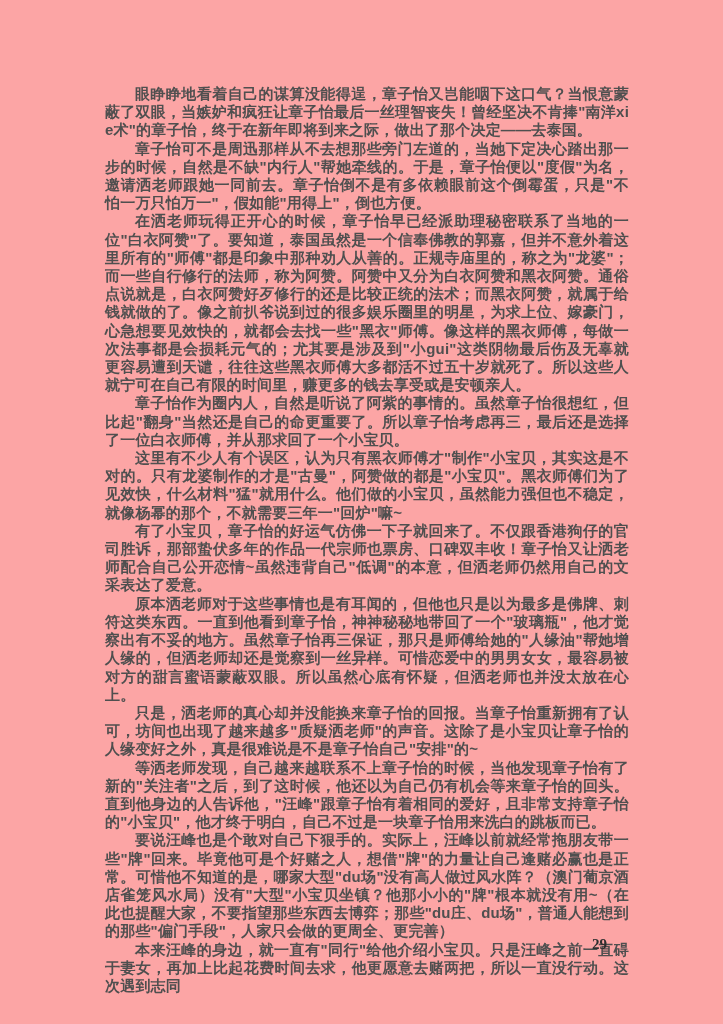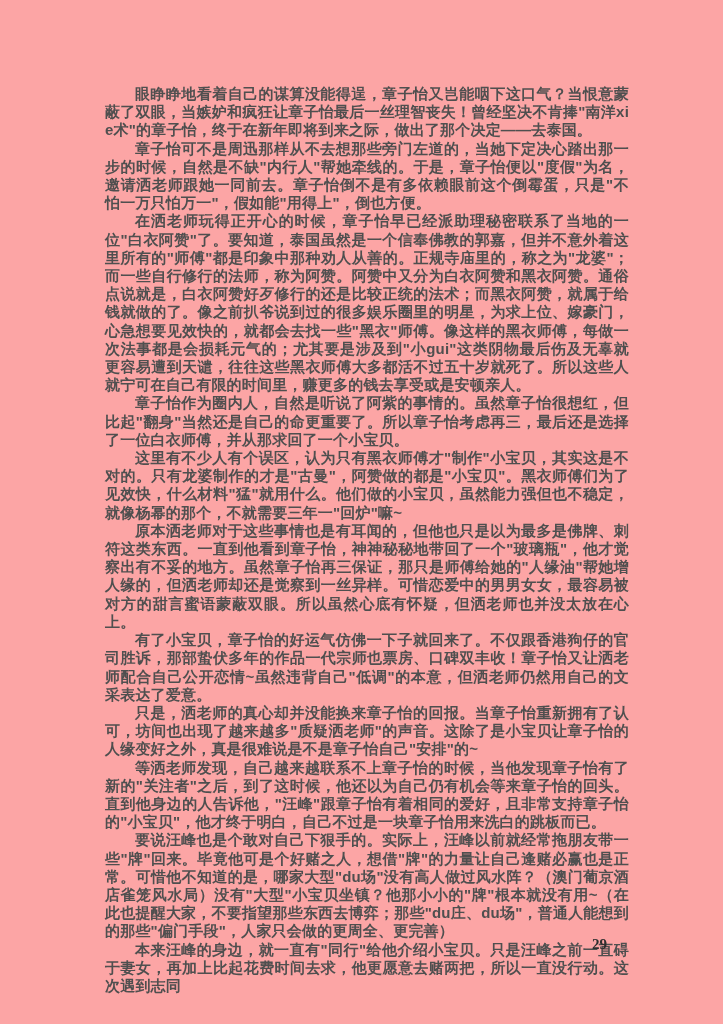--- a/index.html
+++ b/index.html
@@ -51,21 +51,21 @@
 </head>
 <body>
 
 <div class="page">
   <div class="text-block">
       <p class="para">眼睁睁地看着自己的谋算没能得逞，章子怡又岂能咽下这口气？当恨意蒙蔽了双眼，当嫉妒和疯狂让章子怡最后一丝理智丧失！曾经坚决不肯捧"南洋xie术"的章子怡，终于在新年即将到来之际，做出了那个决定——去泰国。</p>
       <p class="para">章子怡可不是周迅那样从不去想那些旁门左道的，当她下定决心踏出那一步的时候，自然是不缺"内行人"帮她牵线的。于是，章子怡便以"度假"为名，邀请洒老师跟她一同前去。章子怡倒不是有多依赖眼前这个倒霉蛋，只是"不怕一万只怕万一"，假如能"用得上"，倒也方便。</p>
       <p class="para">在洒老师玩得正开心的时候，章子怡早已经派助理秘密联系了当地的一位"白衣阿赞"了。要知道，泰国虽然是一个信奉佛教的郭嘉，但并不意外着这里所有的"师傅"都是印象中那种劝人从善的。正规寺庙里的，称之为"龙婆"；而一些自行修行的法师，称为阿赞。阿赞中又分为白衣阿赞和黑衣阿赞。通俗点说就是，白衣阿赞好歹修行的还是比较正统的法术；而黑衣阿赞，就属于给钱就做的了。像之前扒爷说到过的很多娱乐圈里的明星，为求上位、嫁豪门，心急想要见效快的，就都会去找一些"黑衣"师傅。像这样的黑衣师傅，每做一次法事都是会损耗元气的；尤其要是涉及到"小gui"这类阴物最后伤及无辜就更容易遭到天谴，往往这些黑衣师傅大多都活不过五十岁就死了。所以这些人就宁可在自己有限的时间里，赚更多的钱去享受或是安顿亲人。</p>
       <p class="para">章子怡作为圈内人，自然是听说了阿紫的事情的。虽然章子怡很想红，但比起"翻身"当然还是自己的命更重要了。所以章子怡考虑再三，最后还是选择了一位白衣师傅，并从那求回了一个小宝贝。</p>
       <p class="para">这里有不少人有个误区，认为只有黑衣师傅才"制作"小宝贝，其实这是不对的。只有龙婆制作的才是"古曼"，阿赞做的都是"小宝贝"。黑衣师傅们为了见效快，什么材料"猛"就用什么。他们做的小宝贝，虽然能力强但也不稳定，就像杨幂的那个，不就需要三年一"回炉"嘛~</p>
+      <p class="para">有了小宝贝，章子怡的好运气仿佛一下子就回来了。不仅跟香港狗仔的官司胜诉，那部蛰伏多年的作品一代宗师也票房、口碑双丰收！章子怡又让洒老师配合自己公开恋情~虽然违背自己"低调"的本意，但洒老师仍然用自己的文采表达了爱意。</p>
       <p class="para">原本洒老师对于这些事情也是有耳闻的，但他也只是以为最多是佛牌、刺符这类东西。一直到他看到章子怡，神神秘秘地带回了一个"玻璃瓶"，他才觉察出有不妥的地方。虽然章子怡再三保证，那只是师傅给她的"人缘油"帮她增人缘的，但洒老师却还是觉察到一丝异样。可惜恋爱中的男男女女，最容易被对方的甜言蜜语蒙蔽双眼。所以虽然心底有怀疑，但洒老师也并没太放在心上。</p>
-      <p class="para">有了小宝贝，章子怡的好运气仿佛一下子就回来了。不仅跟香港狗仔的官司胜诉，那部蛰伏多年的作品一代宗师也票房、口碑双丰收！章子怡又让洒老师配合自己公开恋情~虽然违背自己"低调"的本意，但洒老师仍然用自己的文采表达了爱意。</p>
       <p class="para">只是，洒老师的真心却并没能换来章子怡的回报。当章子怡重新拥有了认可，坊间也出现了越来越多"质疑洒老师"的声音。这除了是小宝贝让章子怡的人缘变好之外，真是很难说是不是章子怡自己"安排"的~</p>
       <p class="para">等洒老师发现，自己越来越联系不上章子怡的时候，当他发现章子怡有了新的"关注者"之后，到了这时候，他还以为自己仍有机会等来章子怡的回头。直到他身边的人告诉他，"汪峰"跟章子怡有着相同的爱好，且非常支持章子怡的"小宝贝"，他才终于明白，自己不过是一块章子怡用来洗白的跳板而已。</p>
       <p class="para">要说汪峰也是个敢对自己下狠手的。实际上，汪峰以前就经常拖朋友带一些"牌"回来。毕竟他可是个好赌之人，想借"牌"的力量让自己逢赌必赢也是正常。可惜他不知道的是，哪家大型"du场"没有高人做过风水阵？（澳门葡京酒店雀笼风水局）没有"大型"小宝贝坐镇？他那小小的"牌"根本就没有用~（在此也提醒大家，不要指望那些东西去博弈；那些"du庄、du场"，普通人能想到的那些"偏门手段"，人家只会做的更周全、更完善）</p>
       <p class="para">本来汪峰的身边，就一直有"同行"给他介绍小宝贝。只是汪峰之前一直碍于妻女，再加上比起花费时间去求，他更愿意去赌两把，所以一直没行动。这次遇到志同</p>
     </div>
   <div class="page-number">29</div>
 </div>
 
 </body></html>

